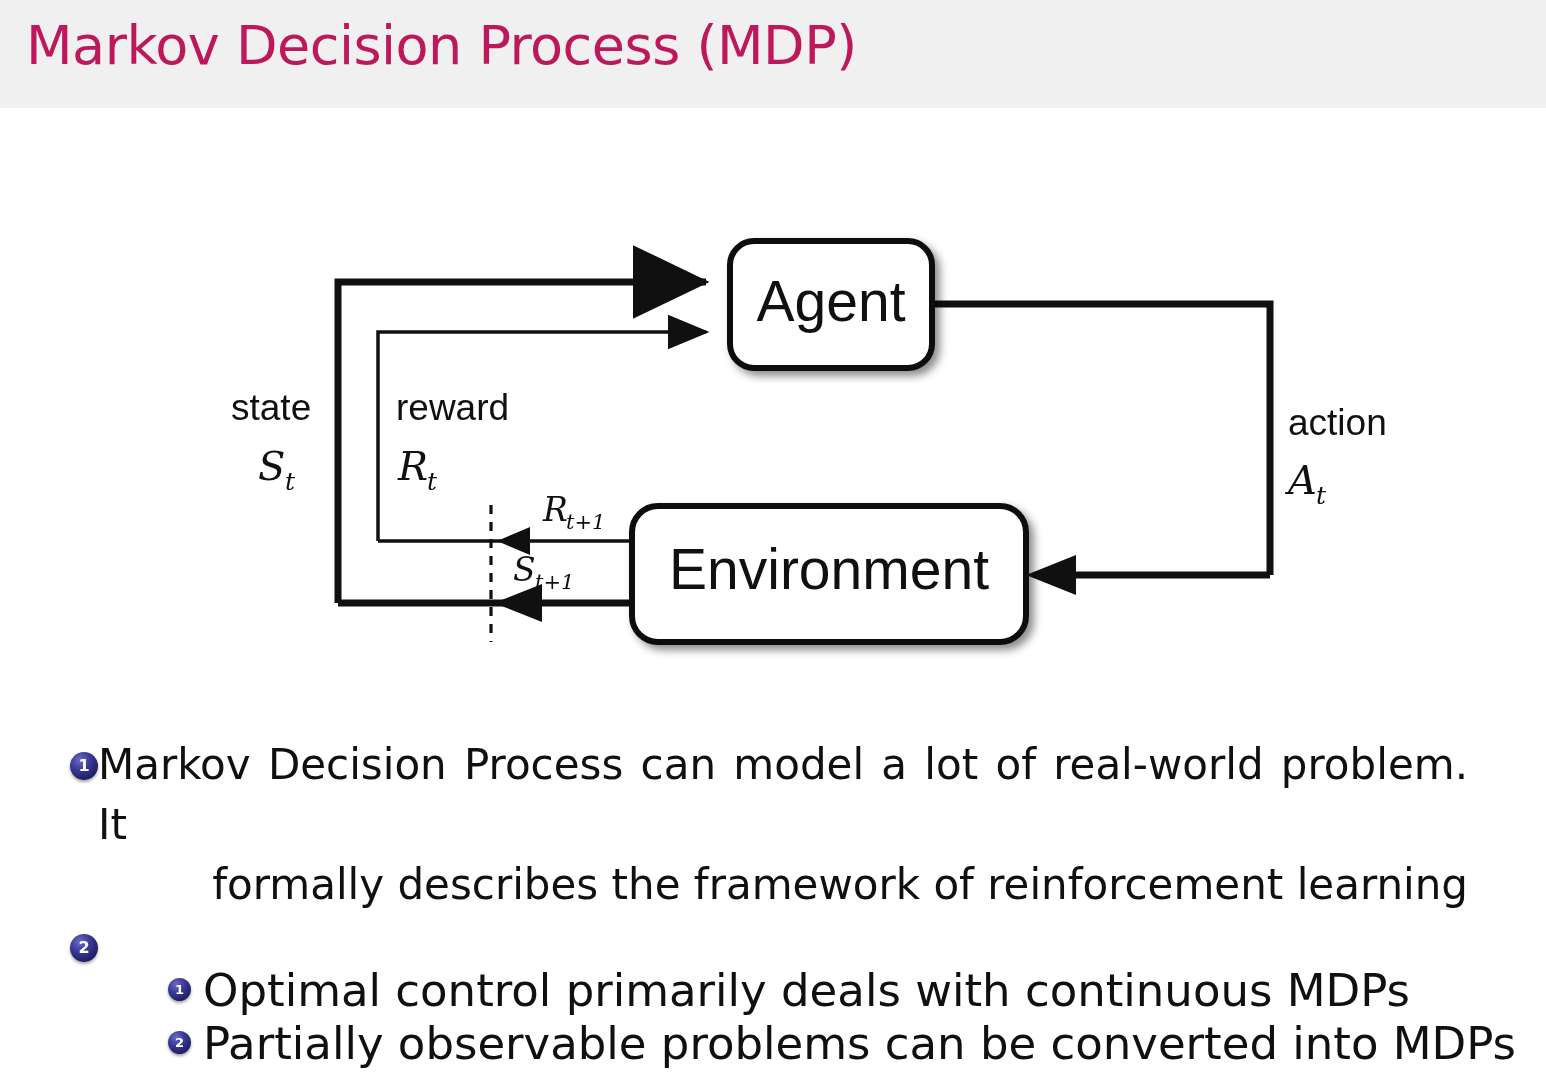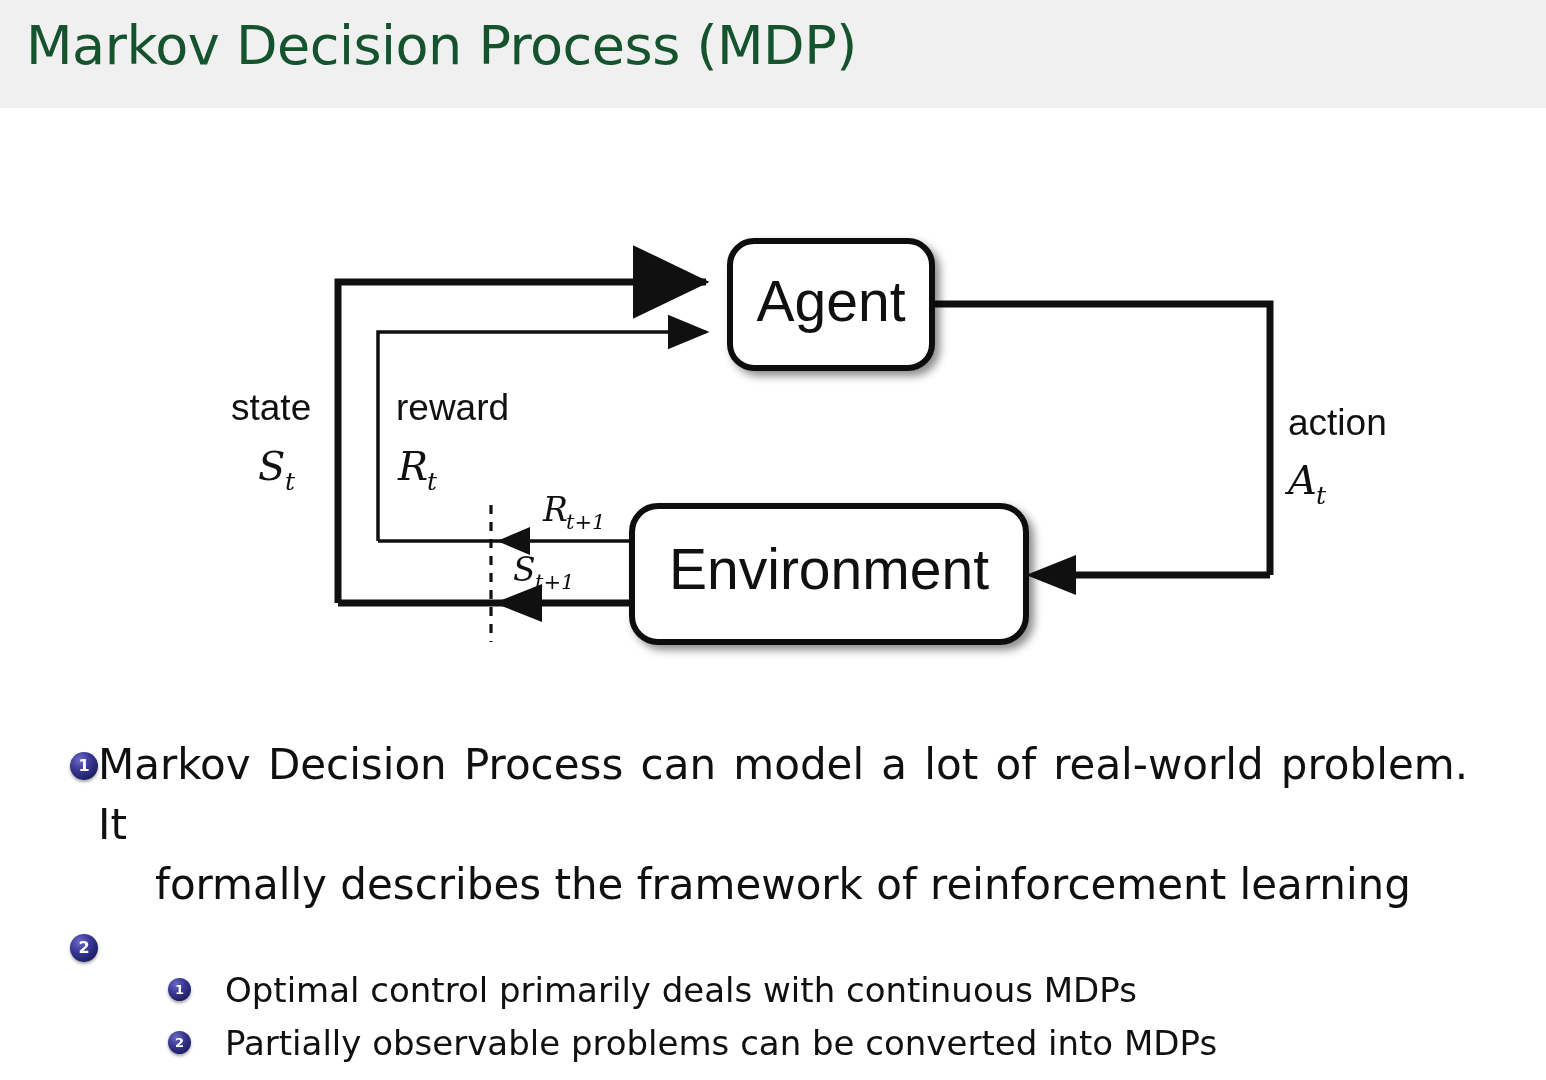--- a/index.html
+++ b/index.html
@@ -25,21 +25,21 @@
     height: 108px;
     background: #f0f0f0;
   }
   #slide-title {
     position: absolute;
     left: 26px;
     top: 14px;
     font-family: "DejaVu Sans", sans-serif;
     font-size: 54px;
     font-weight: 400;
-    color: #14532d;
+    color: #be185d;
     letter-spacing: -0.5px;
     white-space: nowrap;
   }
 
   
   #diagram {
     position: absolute;
     left: 0;
     top: 108px;
     width: 1468px;
@@ -135,26 +135,26 @@
     color: #101010;
   }
   .lvl1 .bullet-text {
     font-size: 42px;
     line-height: 60px;
     width: 1370px;
     text-align: justify;
     text-justify: inter-word;
   }
   .lvl1 .bullet-text .lastline {
-    text-align: center;
+    text-align: right;
   }
   .lvl2 .bullet-text {
-    font-size: 34px;
+    font-size: 45px;
     line-height: 53px;
-    margin-left: 34px;
+    margin-left: 12px;
     white-space: nowrap;
   }
 </style>
 </head>
 <body>
 
 <div id="slide">
 
   <div id="header-band"></div>
   <div id="slide-title">Markov Decision Process (MDP)</div>

